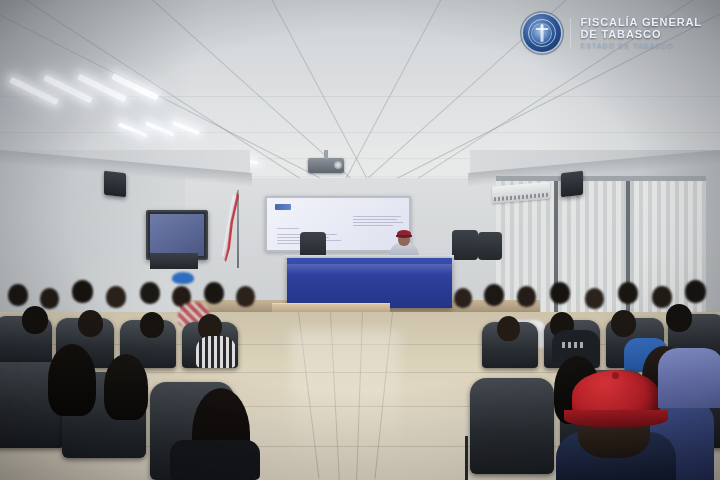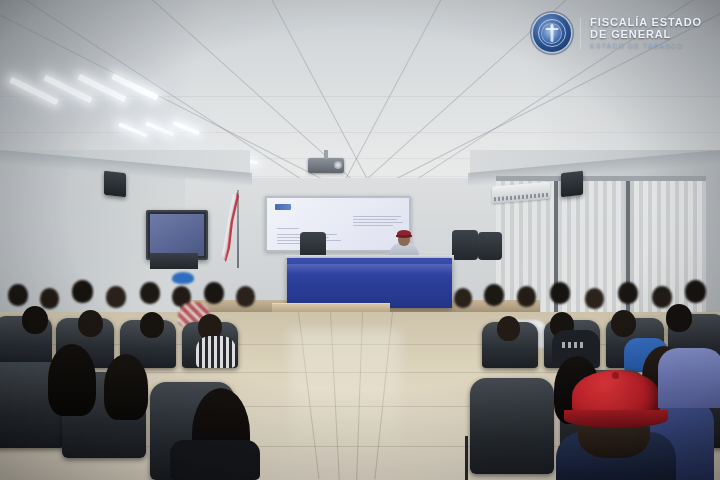--- a/index.html
+++ b/index.html
@@ -437,19 +437,19 @@
 
   <div class="watermark">
     <div class="seal">
       <div class="seal-ring"></div>
       <div class="seal-ring2"></div>
       <div class="seal-fig"></div>
       <div class="seal-arm"></div>
     </div>
     <div class="wm-div"></div>
     <div class="wm-text">
-      <span class="wm-l1">FISCALÍA ESTADO</span>
-      <span class="wm-l2">DE GENERAL</span>
+      <span class="wm-l1">FISCALÍA GENERAL</span>
+      <span class="wm-l2">DE TABASCO</span>
       <span class="wm-l3">ESTADO DE TABASCO</span>
     </div>
   </div>
 
 </div>
 
 </body></html>

